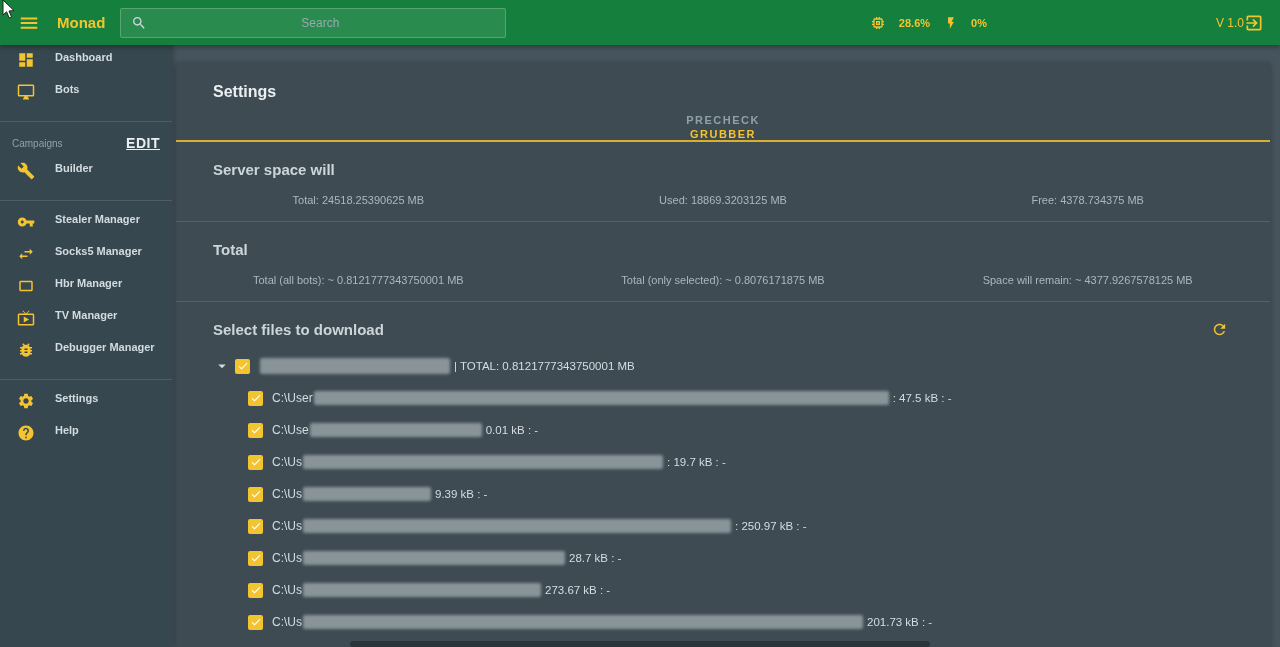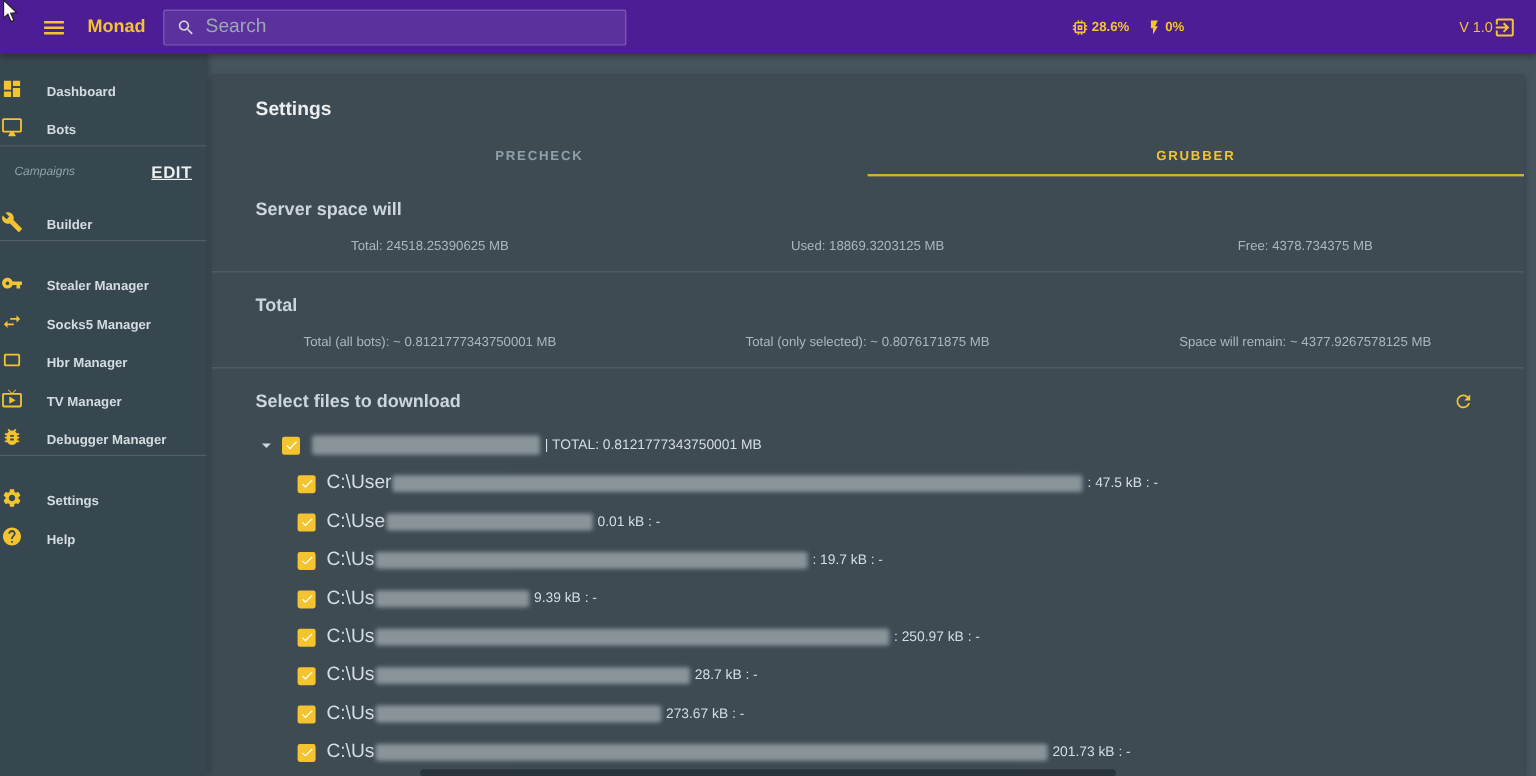--- a/index.html
+++ b/index.html
@@ -1,61 +1,61 @@
 <!DOCTYPE html>
 <html><head>
 <meta charset="utf-8">
 <style>
   * { margin:0; padding:0; box-sizing:border-box; }
   html,body { width:1280px; height:647px; overflow:hidden; background:#46545d;
     font-family:"Liberation Sans", sans-serif; }
 
   
   .topbar { position:absolute; top:0; left:0; width:1280px; height:45px;
-    background:#4c1d95; display:flex; align-items:center;
-    box-shadow:0 2px 5px rgba(0,0,0,.35); z-index:30;padding-left:16px; }
+    background:#15803d; display:flex; align-items:center;
+    box-shadow:0 2px 5px rgba(0,0,0,.35); z-index:30; }
   .hamburger { margin-left:18px; width:22px; height:22px; cursor:pointer; flex:none; }
   .brand { color:#f4c430; font-weight:bold; font-size:15px; margin-left:17px; flex:none; }
   .searchbox { margin-left:15px; width:386px; height:30px;
     background:rgba(255,255,255,.09); border:1px solid rgba(255,255,255,.22);
     border-radius:2px; display:flex; align-items:center; padding:0 10px; flex:none; }
   .searchbox input { background:transparent; border:none; outline:none; color:#cfd8dc;
-    font-size:16px; margin-left:8px; width:330px; }
+    font-size:12px; margin-left:8px; width:330px;text-align:center; }
   .searchbox input::placeholder { color:#9aa8b0; }
   .tb-spacer { flex:1; }
-  .tb-stat { display:flex; align-items:center; gap:2px; color:#f4c430;
+  .tb-stat { display:flex; align-items:center; gap:13px; color:#f4c430;
     font-size:11px; font-weight:bold; margin-right:14px; }
   .tb-gap { width:215px; flex:none; }
   .version { color:#f4c430; font-size:12px; margin-right:0; }
   .exit-btn { margin-right:16px; width:20px; height:20px; cursor:pointer; }
   .icon-y { fill:#f4c430; }
 
   
   .sidebar { position:absolute; top:45px; left:0; width:172px; height:602px;
     background:#37474f; z-index:20; box-shadow:2px 0 4px rgba(0,0,0,.2); }
-  .side-item { height:32px; display:flex; align-items:flex-end; padding-left:1px;
+  .side-item { height:32px; display:flex; align-items:flex-start; padding-left:17px;
     cursor:pointer; }
   .side-item svg { width:18px; height:18px; flex:none; }
   .side-item .lbl { color:#d3dce0; font-size:11px; font-weight:bold; margin-left:20px; }
   .side-divider { height:1px; background:rgba(255,255,255,.12); margin:6px 0; }
   .campaigns-row { height:26px; display:flex; align-items:center;
     padding:0 12px 0 12px; margin-top:8px; }
-  .campaigns-row .cap { color:#8fa1aa; font-size:10px;font-style:italic; }
+  .campaigns-row .cap { color:#8fa1aa; font-size:10px; }
   .campaigns-row .edit { margin-left:auto; color:#eceff1; font-size:14px;
     font-weight:bold; letter-spacing:.5px; cursor:pointer;text-decoration:underline; }
   .pad6 { height:6px; }
 
   
   .main { position:absolute; top:45px; left:172px; width:1108px; height:602px;
     background:#46545d; }
   .card { position:absolute; top:17px; left:4px; width:1094px; height:585px;
     background:#3e4b53; box-shadow:0 2px 6px rgba(0,0,0,.3); overflow:hidden; }
   .page-title { color:#eceff1; font-size:16px; font-weight:bold;
     padding:21px 0 0 37px; }
-  .tabs { display:flex; margin-top:13px; }
+  .tabs { display:flex; margin-top:13px;flex-direction:column; }
   .tab { flex:1; height:33px; display:flex; align-items:center; justify-content:center;
     font-size:11px; font-weight:bold; letter-spacing:1.5px; color:#90a0a8;
     cursor:pointer; border-bottom:2px solid transparent; }
   .tab.active { color:#f4c430; border-bottom-color:#d8b02e; }
 
   .sec-title { color:#ccd6da; font-size:15px; font-weight:bold;
     padding:19px 37px 0 37px; display:flex; align-items:center; }
   .stat-row { display:flex; padding:16px 0 15px 0; }
   .stat-cell { flex:1; text-align:center; color:#a9b8bf; font-size:11px; }
   .h-divider { height:1px; background:rgba(255,255,255,.12); }
@@ -65,21 +65,21 @@
   
   .tree { margin-top:20px; }
   .tree-row { display:flex; align-items:center; height:16px; margin-bottom:16px; }
   .tree-row.root { margin-left:37px; margin-bottom:16px; }
   .tree-row.child { margin-left:72px; }
   .arrow { width:18px; height:18px; margin-right:4px; cursor:pointer; flex:none; }
   .cbox { width:15px; height:15px; background:#f4c430; border-radius:2px;
     margin-right:9px; flex:none; display:flex; align-items:center;
     justify-content:center; cursor:pointer; }
   .cbox svg { width:12px; height:12px; }
-  .path-text { color:#d5dde1; font-size:16px; white-space:pre; }
+  .path-text { color:#d5dde1; font-size:12px; white-space:pre; }
   .redacted { display:inline-block; height:14px; background:#97a1a6; opacity:.85;
     border-radius:2px; filter:blur(1.6px); margin:0 4px 0 1px; flex:none; }
   .root .redacted { height:16px; }
   .size-text { color:#d5dde1; font-size:11.5px; white-space:pre; }
 
   .hscroll { position:absolute; left:174px; bottom:0px; width:580px; height:6px;
     background:#2a353b; border-radius:3px; cursor:pointer; }
 
   .cursor { position:absolute; left:2px; top:0px; z-index:99; }
 </style>

